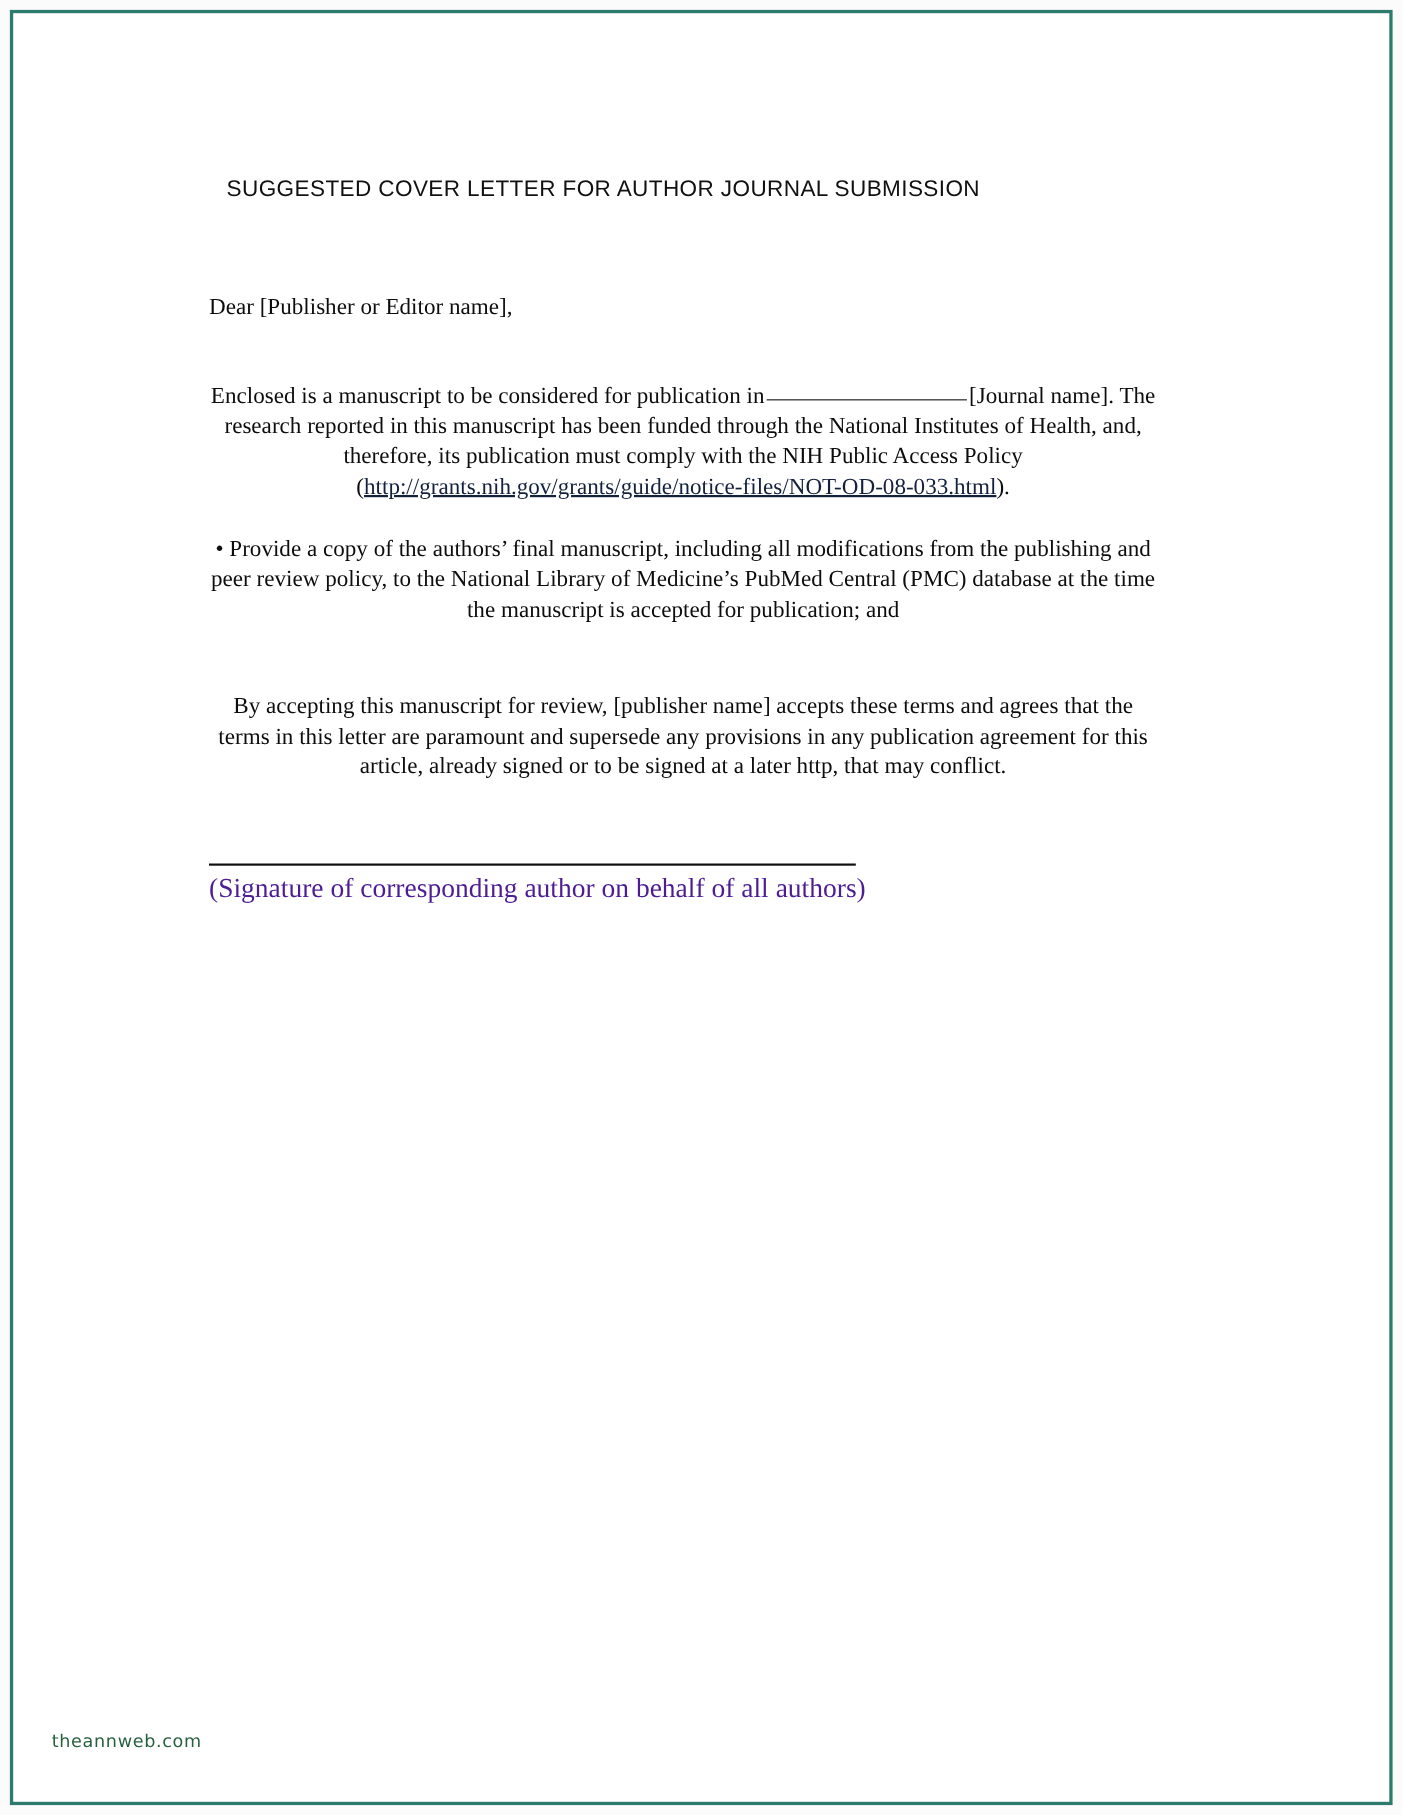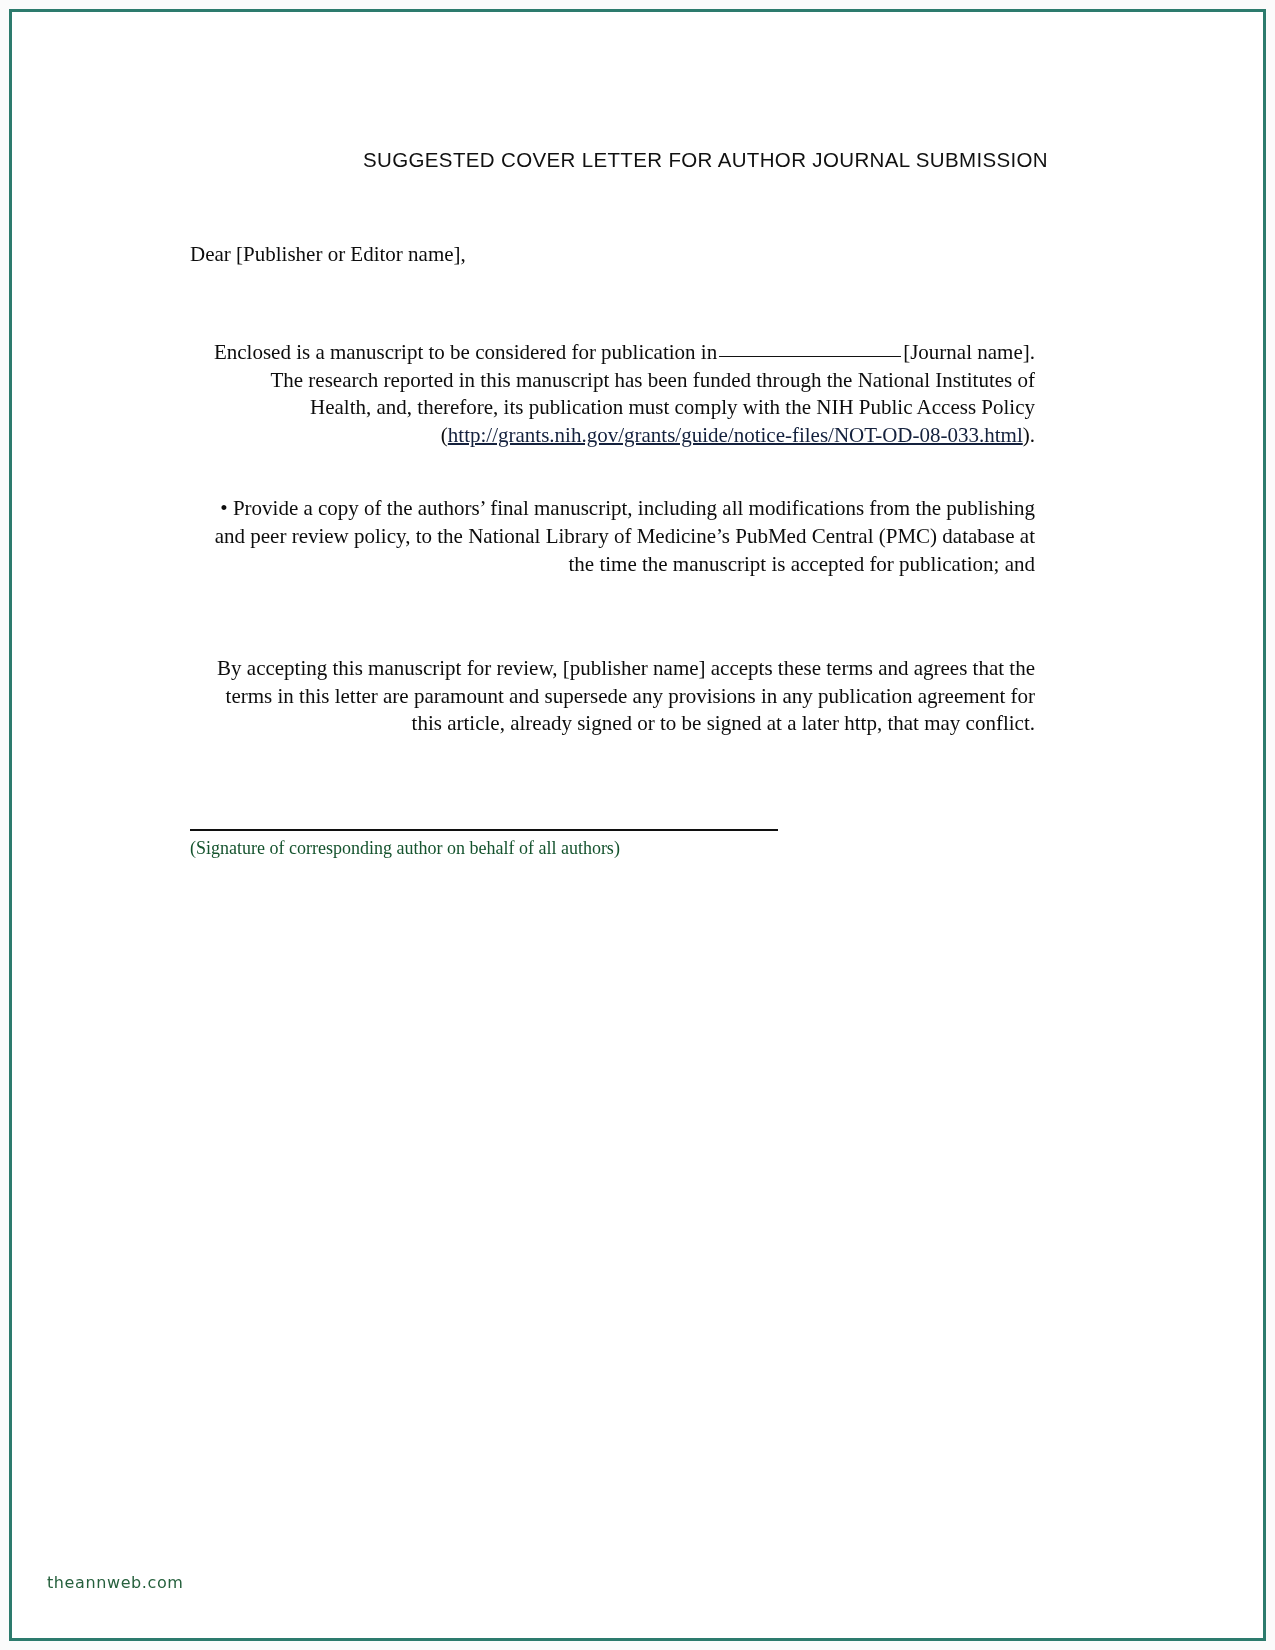--- a/index.html
+++ b/index.html
@@ -31,35 +31,34 @@
     top: 132px;
     width: 862px;
   }
   .doc-title {
     font-family: "Liberation Sans", "DejaVu Sans", sans-serif;
     font-size: 20.5px;
     font-weight: 400;
     color: #111111;
     letter-spacing: 0.35px;
     white-space: nowrap;
-    margin: 4px;
-    text-align: right;
+    margin: 16px;
   }
   .salutation {
     font-size: 21px;
     color: #0d0d0d;
     margin: 0;
     padding-top: 66px;
   }
   .para {
     font-size: 21px;
     line-height: 27.6px;
     color: #0d0d0d;
-    margin: 17px;
-    text-align: right;
+    margin: 0;
+    text-align: center;
   }
   .para-gap-lg { padding-top: 55px; }
   .para-gap-md { padding-top: 30px; }
   .para-gap-bullets { padding-top: 29px; }
   .para-gap-closing { padding-top: 60px; }
 
   .blank-fill {
     display: inline-block;
     border-bottom: 1.6px solid #121212;
     width: 182px;
@@ -73,22 +72,22 @@
   }
   .bullet-line { display: block; }
 
   .sig-block { padding-top: 74px; }
   .sig-rule {
     width: 588px;
     height: 0;
     border-bottom: 2px solid #101010;
   }
   .sig-caption {
-    font-size: 18px;
-    color: #14532d;
+    font-size: 25px;
+    color: #4c1d95;
     margin: 0;
     padding-top: 7px;
   }
 
   .watermark {
     position: absolute;
     left: 35px;
     bottom: 46px;
     font-family: "DejaVu Sans", "Liberation Sans", sans-serif;
     font-size: 16px;

